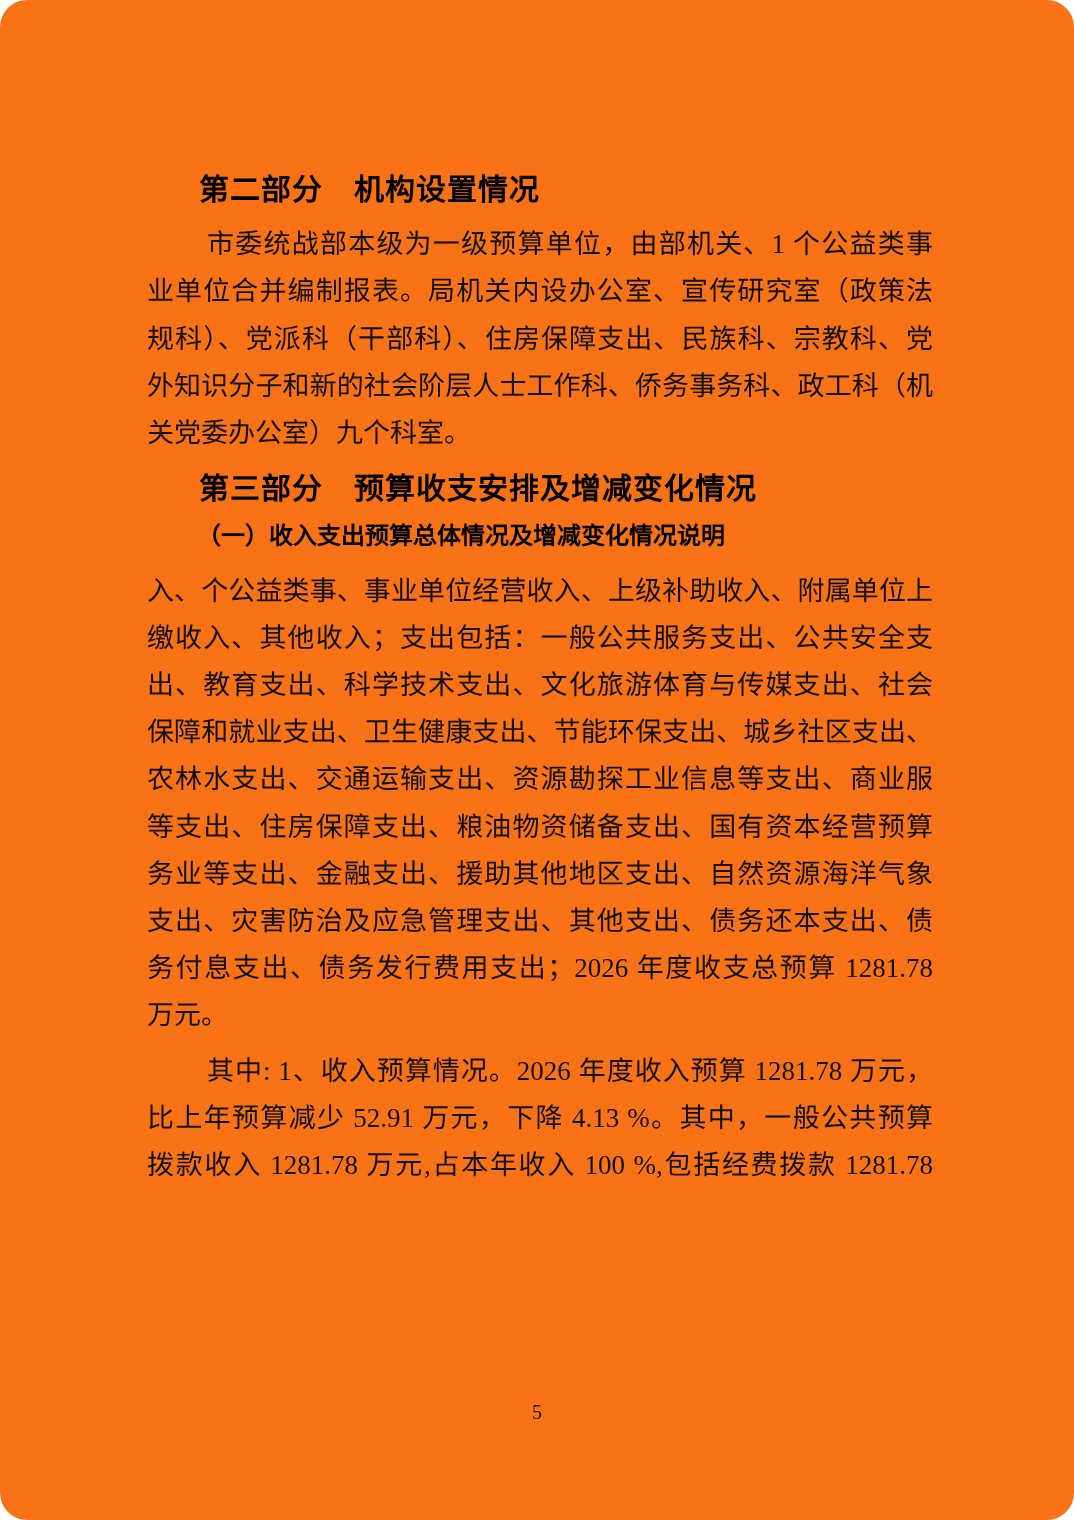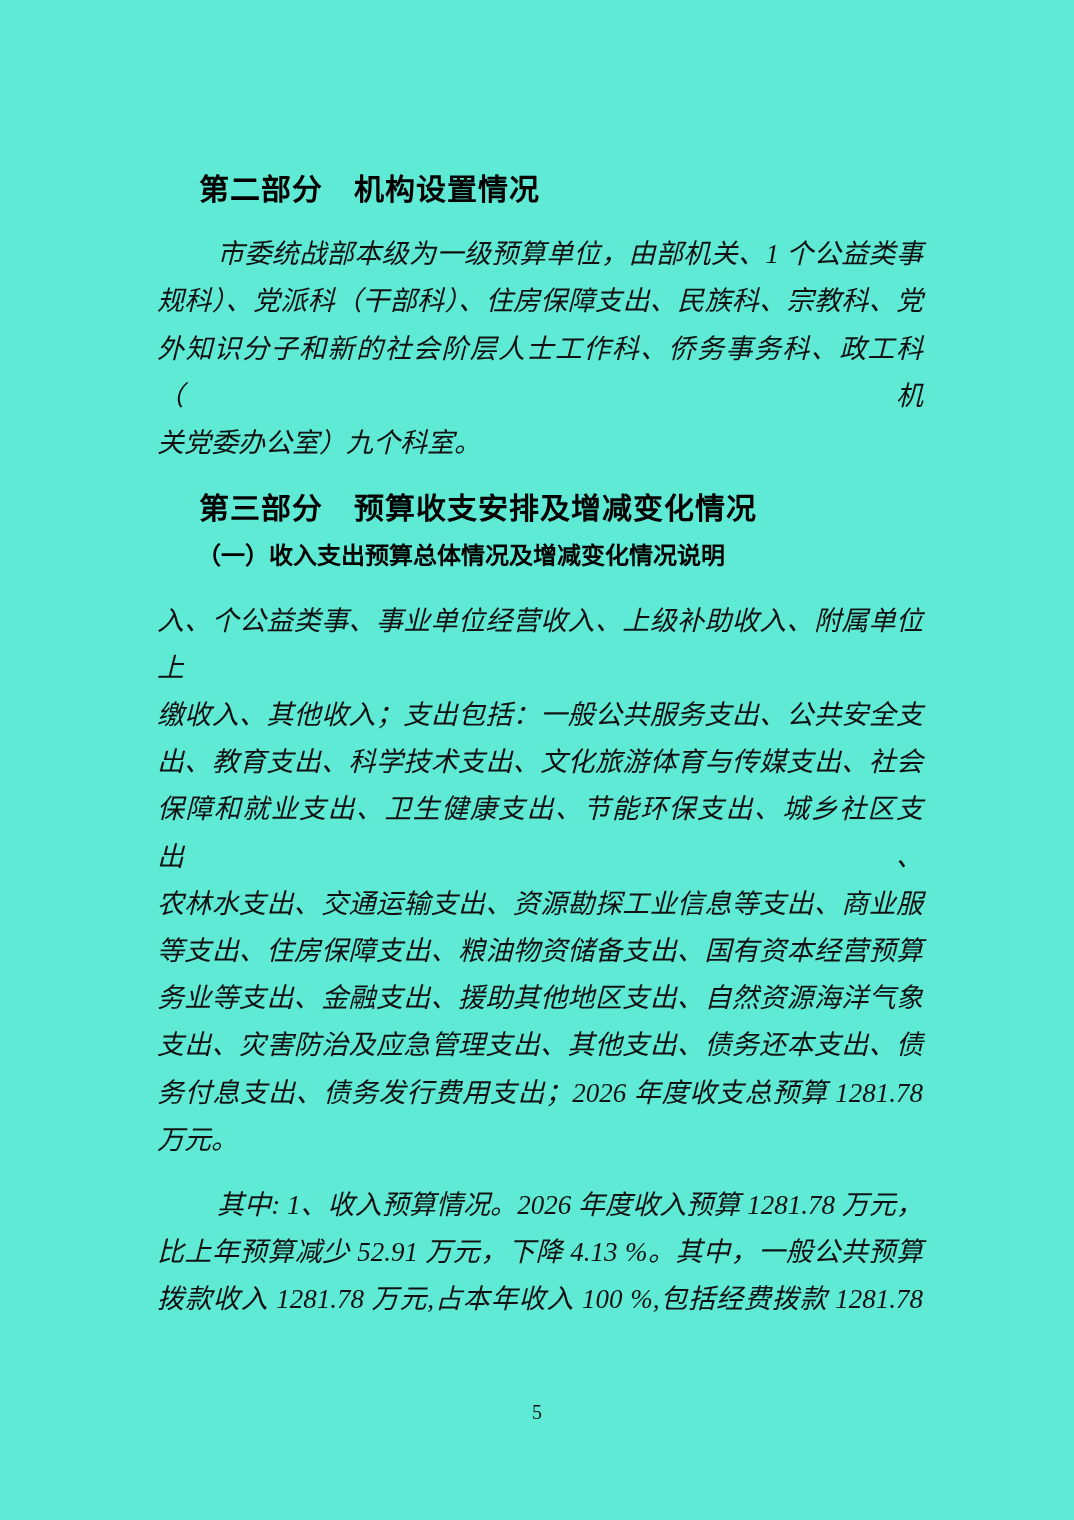--- a/index.html
+++ b/index.html
@@ -4,23 +4,24 @@
 <style>
   html, body {
     margin: 0;
     padding: 0;
     background: #ffffff;
   }
   .page {
     position: relative;
     width: 1074px;
     height: 1520px;
-    background: #5eead4;
+    background: #f97316;
     overflow: hidden;
     color: #111111;
+    border-radius: 27px;
   }
   .content {
     position: absolute;
     left: 139px;
     top: 166px;
     width: 802px;
     font-family: "Liberation Serif", "DejaVu Serif", serif;
     font-size: 27px;
     line-height: 47.2px;
     color: #111111;
@@ -36,22 +37,21 @@
   }
   .subheading {
     font-family: "Liberation Sans", "DejaVu Sans", sans-serif;
     font-weight: bold;
     font-size: 24px;
     text-indent: 58px;
     color: #000000;
     white-space: nowrap;
   }
   .paragraph {
-    margin: 18px;
-    font-style: italic;
+    margin: 8px;
   }
   .line {
     text-align: justify;
     text-align-last: justify;
     text-justify: inter-character;
   }
   .line.first {
     text-indent: 60px;
   }
   .line.lastleft {
@@ -69,20 +69,21 @@
   }
 </style>
 </head>
 <body>
 
 <div class="page">
   <div class="content" id="doc-content">
       <div class="heading">第二部分　机构设置情况</div>
       <div class="paragraph">
         <div class="line first">市委统战部本级为一级预算单位，由部机关、1 个公益类事</div>
+        <div class="line">业单位合并编制报表。局机关内设办公室、宣传研究室（政策法</div>
         <div class="line">规科）、党派科（干部科）、住房保障支出、民族科、宗教科、党</div>
         <div class="line">外知识分子和新的社会阶层人士工作科、侨务事务科、政工科（机</div>
         <div class="line lastleft">关党委办公室）九个科室。</div>
       </div>
       <div class="heading">第三部分　预算收支安排及增减变化情况</div>
       <div class="subheading">（一）收入支出预算总体情况及增减变化情况说明</div>
       <div class="paragraph">
         <div class="line">入、个公益类事、事业单位经营收入、上级补助收入、附属单位上</div>
         <div class="line">缴收入、其他收入；支出包括：一般公共服务支出、公共安全支</div>
         <div class="line">出、教育支出、科学技术支出、文化旅游体育与传媒支出、社会</div>

